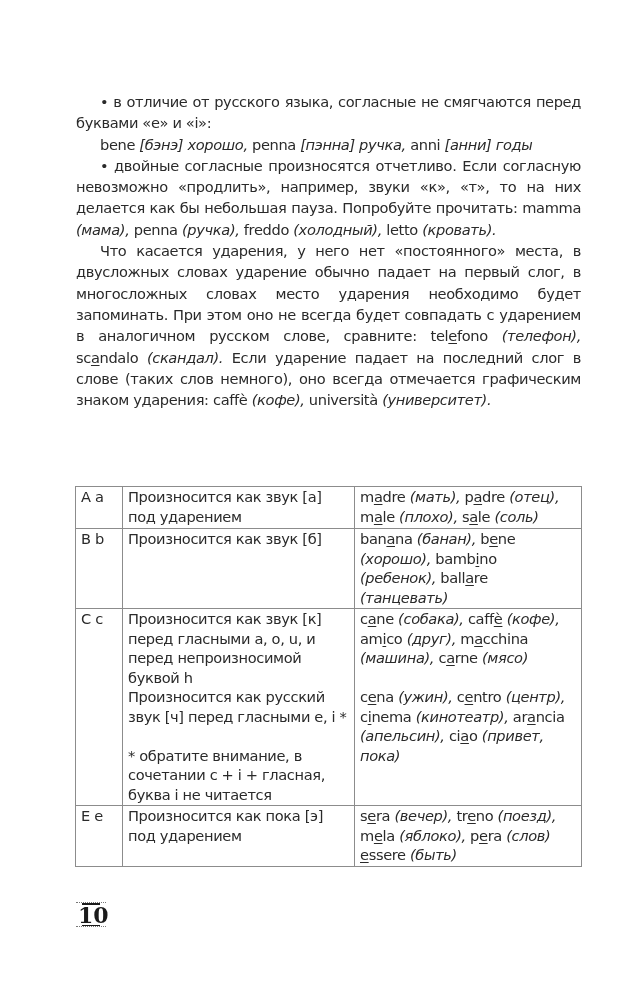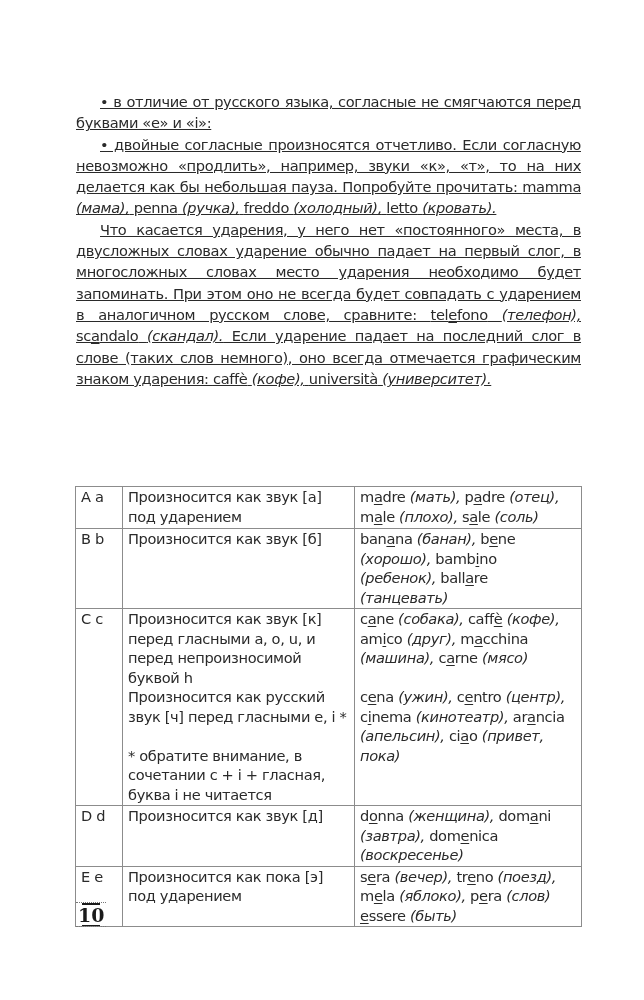--- a/index.html
+++ b/index.html
@@ -23,21 +23,20 @@
       font-size: 14.6px;
       line-height: 21.3px;
       letter-spacing: -0.35px;
       word-spacing: 0px;
       text-align: justify;
       hyphens: manual;
     }
     .page-text p {
       margin: 0;
       text-indent: 24px;
-      text-decoration: underline;
     }
     .page-text p.example {
       text-align: left;
     }
     .it { font-style: italic; }
     .u { text-decoration: underline; text-underline-offset: 2px; text-decoration-thickness: 1px; }
 
     table.alphabet {
       position: absolute;
       left: 75px;
@@ -65,21 +64,21 @@
     tr.row-e td { height: 57px; }
 
     .page-number {
       position: absolute;
       left: 78px;
       top: 903px;
       width: 26px;
       text-align: center;
       font-family: "DejaVu Serif", serif;
       font-weight: bold;
-      font-size: 19px;
+      font-size: 22px;
       line-height: 20px;
       color: #1a1a1a;
     }
     .page-number .rule {
       display: block;
       margin: 0 auto;
       width: 18px;
       height: 1.5px;
       background: #1a1a1a;
     }
@@ -89,20 +88,21 @@
       right: -2px;
       height: 1px;
       border-top: 1px dotted #777;
     }
   </style>
 </head>
 <body>
 
 <div class="page-text">
   <p><span>• в отличие от русского языка, согласные не смягчаются перед буквами «е» и «i»:</span></p>
+  <p class="example"><span>bene</span><span class="it"> [бэнэ] хорошо,</span> <span>penna</span><span class="it"> [пэнна] ручка,</span> <span>anni</span><span class="it"> [анни] годы</span></p>
   <p><span>• двойные согласные произносятся отчетливо. Если согласную невозможно «продлить», например, звуки «к», «т», то на них делает­ся как бы небольшая пауза. Попробуйте прочитать: </span><span>mamma</span> <span class="it">(мама),</span> <span>penna</span> <span class="it">(ручка),</span> <span>freddo</span> <span class="it">(холодный),</span> <span>letto</span> <span class="it">(кровать).</span></p>
   <p><span>Что касается ударения, у него нет «постоянного» места, в двуслож­ных словах ударение обычно падает на первый слог, в многослож­ных словах место ударения необходимо будет запоминать. При этом оно не всегда будет совпадать с ударением в аналогичном русском слове, сравните: </span><span><span>tel</span><span class="u">e</span><span>fono</span></span> <span class="it">(телефон),</span> <span><span>sc</span><span class="u">a</span><span>ndalo</span></span> <span class="it">(скандал).</span><span> Если ударе­ние падает на последний слог в слове (таких слов немного), оно всег­да отмечается графическим знаком ударения: </span><span>caffè</span> <span class="it">(кофе),</span> <span>università</span> <span class="it">(университет).</span></p>
 </div>
 
 <table class="alphabet">
   <tbody>
     <tr class="row-a">
       <td class="c-letter">A a</td>
       <td class="c-desc">Произносится как звук [а] под ударением</td>
       <td class="c-ex"><span>m<span class="u">a</span>dre</span> <span class="it">(мать),</span> <span>p<span class="u">a</span>dre</span> <span class="it">(отец),</span> <span>m<span class="u">a</span>le</span> <span class="it">(плохо),</span> <span>s<span class="u">a</span>le</span> <span class="it">(соль)</span></td>
@@ -119,25 +119,20 @@
         <div>Произносится как русский звук [ч] перед гласными e, i *</div>
         <span class="spacer-line"></span>
         <div>* обратите внимание, в сочетании c + i + гласная, буква i не читается</div>
       </td>
       <td class="c-ex">
         <div><span>c<span class="u">a</span>ne</span> <span class="it">(собака),</span> <span>caff<span class="u">è</span></span> <span class="it">(кофе),</span> <span>am<span class="u">i</span>co</span> <span class="it">(друг),</span> <span>m<span class="u">a</span>cchina</span> <span class="it">(машина),</span> <span>c<span class="u">a</span>rne</span> <span class="it">(мясо)</span></div>
         <span class="spacer-line"></span>
         <div><span>c<span class="u">e</span>na</span> <span class="it">(ужин),</span> <span>c<span class="u">e</span>ntro</span> <span class="it">(центр),</span> <span>c<span class="u">i</span>nema</span> <span class="it">(кинотеатр),</span> <span>ar<span class="u">a</span>ncia</span> <span class="it">(апельсин),</span> <span>ci<span class="u">a</span>o</span> <span class="it">(привет, пока)</span></div>
       </td>
     </tr>
-    <tr class="row-d">
-      <td class="c-letter">D d</td>
-      <td class="c-desc">Произносится как звук [д]</td>
-      <td class="c-ex"><span>d<span class="u">o</span>nna</span> <span class="it">(женщина),</span> <span>dom<span class="u">a</span>ni</span> <span class="it">(завтра),</span> <span>dom<span class="u">e</span>nica</span> <span class="it">(воскресенье)</span></td>
-    </tr>
     <tr class="row-e">
       <td class="c-letter">E e</td>
       <td class="c-desc">Произносится как пока [э] под ударением</td>
       <td class="c-ex"><span>s<span class="u">e</span>ra</span> <span class="it">(вечер),</span> <span>tr<span class="u">e</span>no</span> <span class="it">(поезд),</span> <span>m<span class="u">e</span>la</span> <span class="it">(яблоко),</span> <span>p<span class="u">e</span>ra</span> <span class="it">(слов)</span> <span><span class="u">e</span>ssere</span> <span class="it">(быть)</span></td>
     </tr>
   </tbody>
 </table>
 
 <div class="page-number">
   <span class="dots" style="top:-1px"></span>

